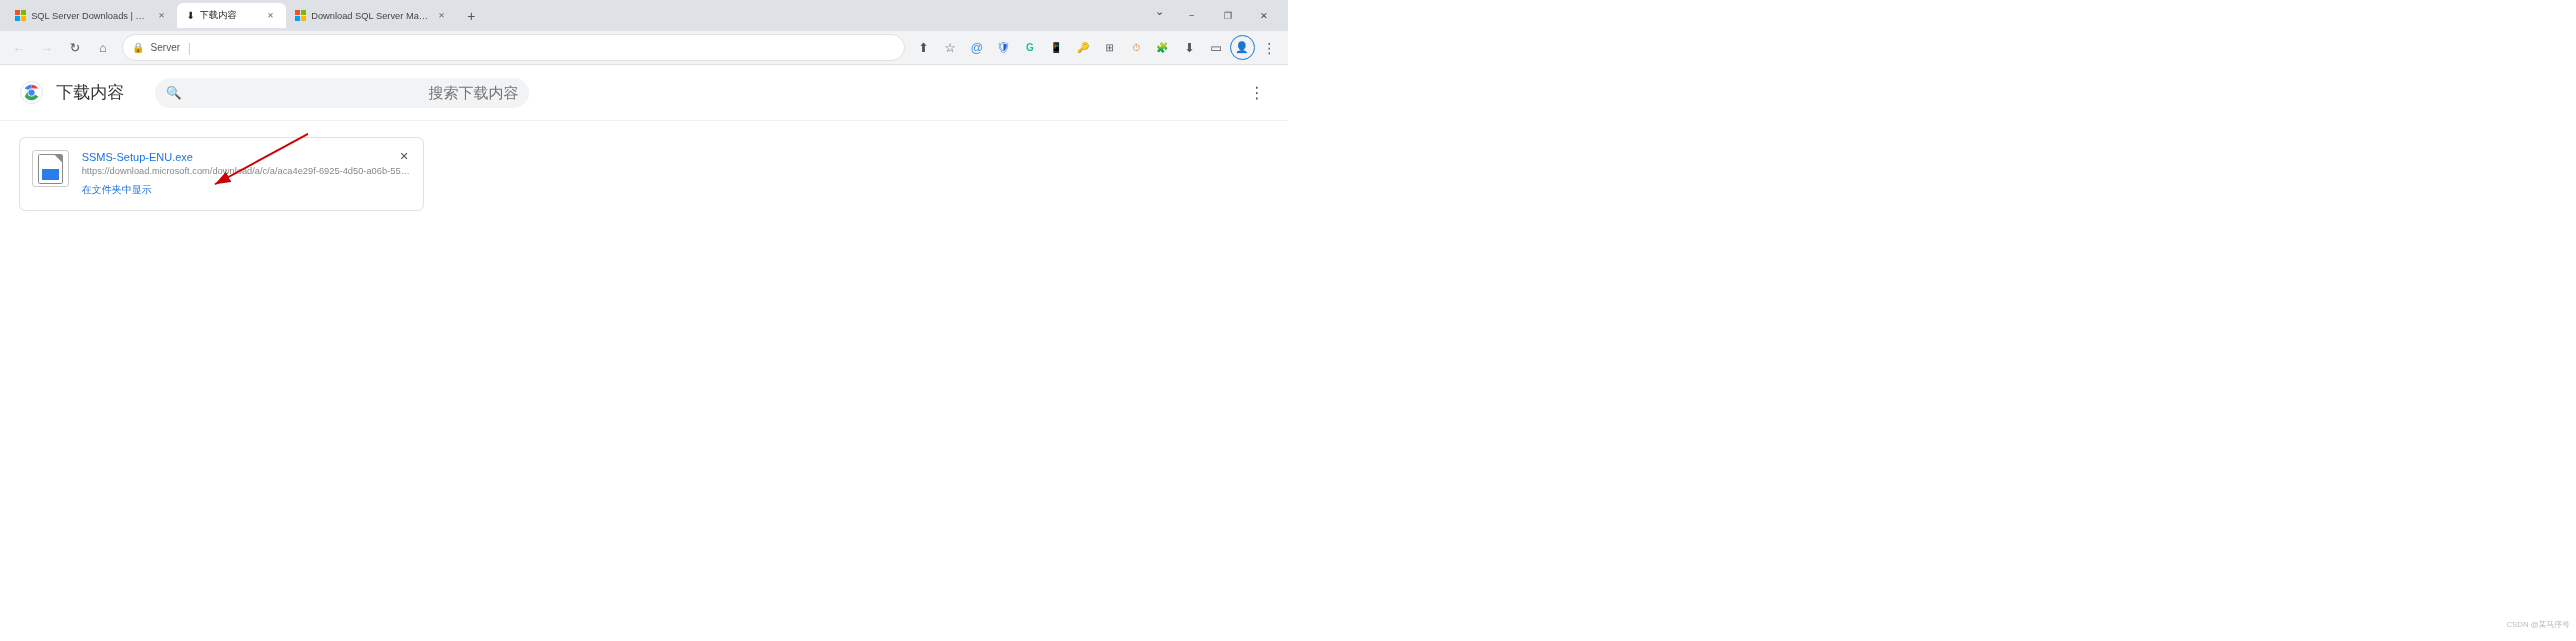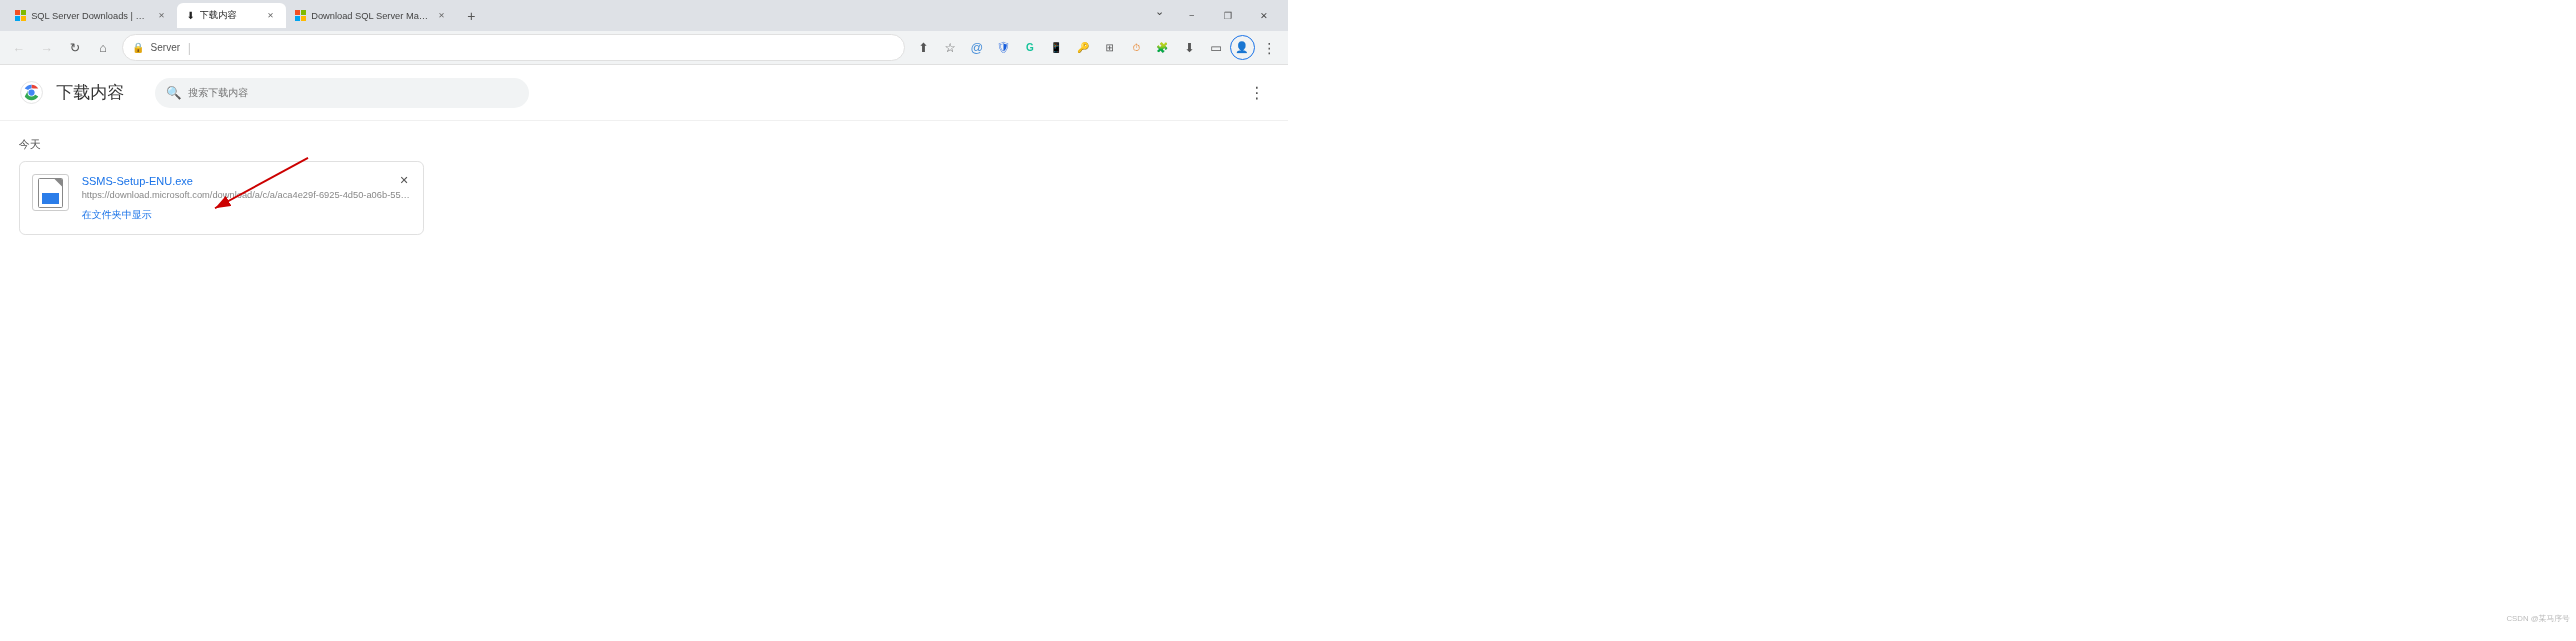--- a/index.html
+++ b/index.html
@@ -173,21 +173,21 @@
       align-items: center;
       background: #f1f3f4;
       border-radius: 15.6px;
       height: 30px;
       padding: 0 11px;
       gap: 6.2px;
     }
     .search-icon { font-size: 12.5px; color: #777; }
     .search-input {
       background: none; border: none; outline: none;
-      font-size: 10px; color: #333; flex: 1;
+      font-size: 15px; color: #333; flex: 1; text-align: right;
     }
     .more-btn {
       margin-left: auto;
       width: 25px; height: 25px;
       border-radius: 50%;
       display: flex; align-items: center; justify-content: center;
       cursor: pointer; font-size: 15.6px; color: #555;
     }
 
     .page-body {
@@ -289,21 +289,21 @@
     .ms-g { background: #7fba00; }
     .ms-b { background: #00a4ef; }
     .ms-y { background: #ffb900; }
 
     
     .chrome-logo-svg { width: 25px; height: 25px; }
 
     
     .watermark {
       position: fixed;
-      bottom: 17px;
+      bottom: 11px;
       right: 6.2px;
       font-size: 7.8px;
       color: #bbb;
     }
   </style>
 </head>
 <body>
 
 <div class="titlebar">
 
@@ -396,21 +396,20 @@
 
     <div class="search-bar-wrap">
       <span class="search-icon">🔍</span>
       <input class="search-input" type="text" placeholder="搜索下载内容" style="">
     </div>
 
     <div class="more-btn">⋮</div>
   </div>
 
   <div class="page-body">
-    <div class="section-date">今天</div>
 
     <div class="download-card" style="position:relative;justify-content:flex-end;">
 
       <svg class="arrow-svg" width="140" height="62" viewBox="0 0 180 80">
         <defs>
           <marker id="arrowhead" markerWidth="8" markerHeight="6" refX="8" refY="3" orient="auto">
             <polygon points="0 0, 8 3, 0 6" fill="#cc0000"></polygon>
           </marker>
         </defs>
         <line x1="170" y1="5" x2="50" y2="70" stroke="#cc0000" stroke-width="2.5" marker-end="url(#arrowhead)"></line>

